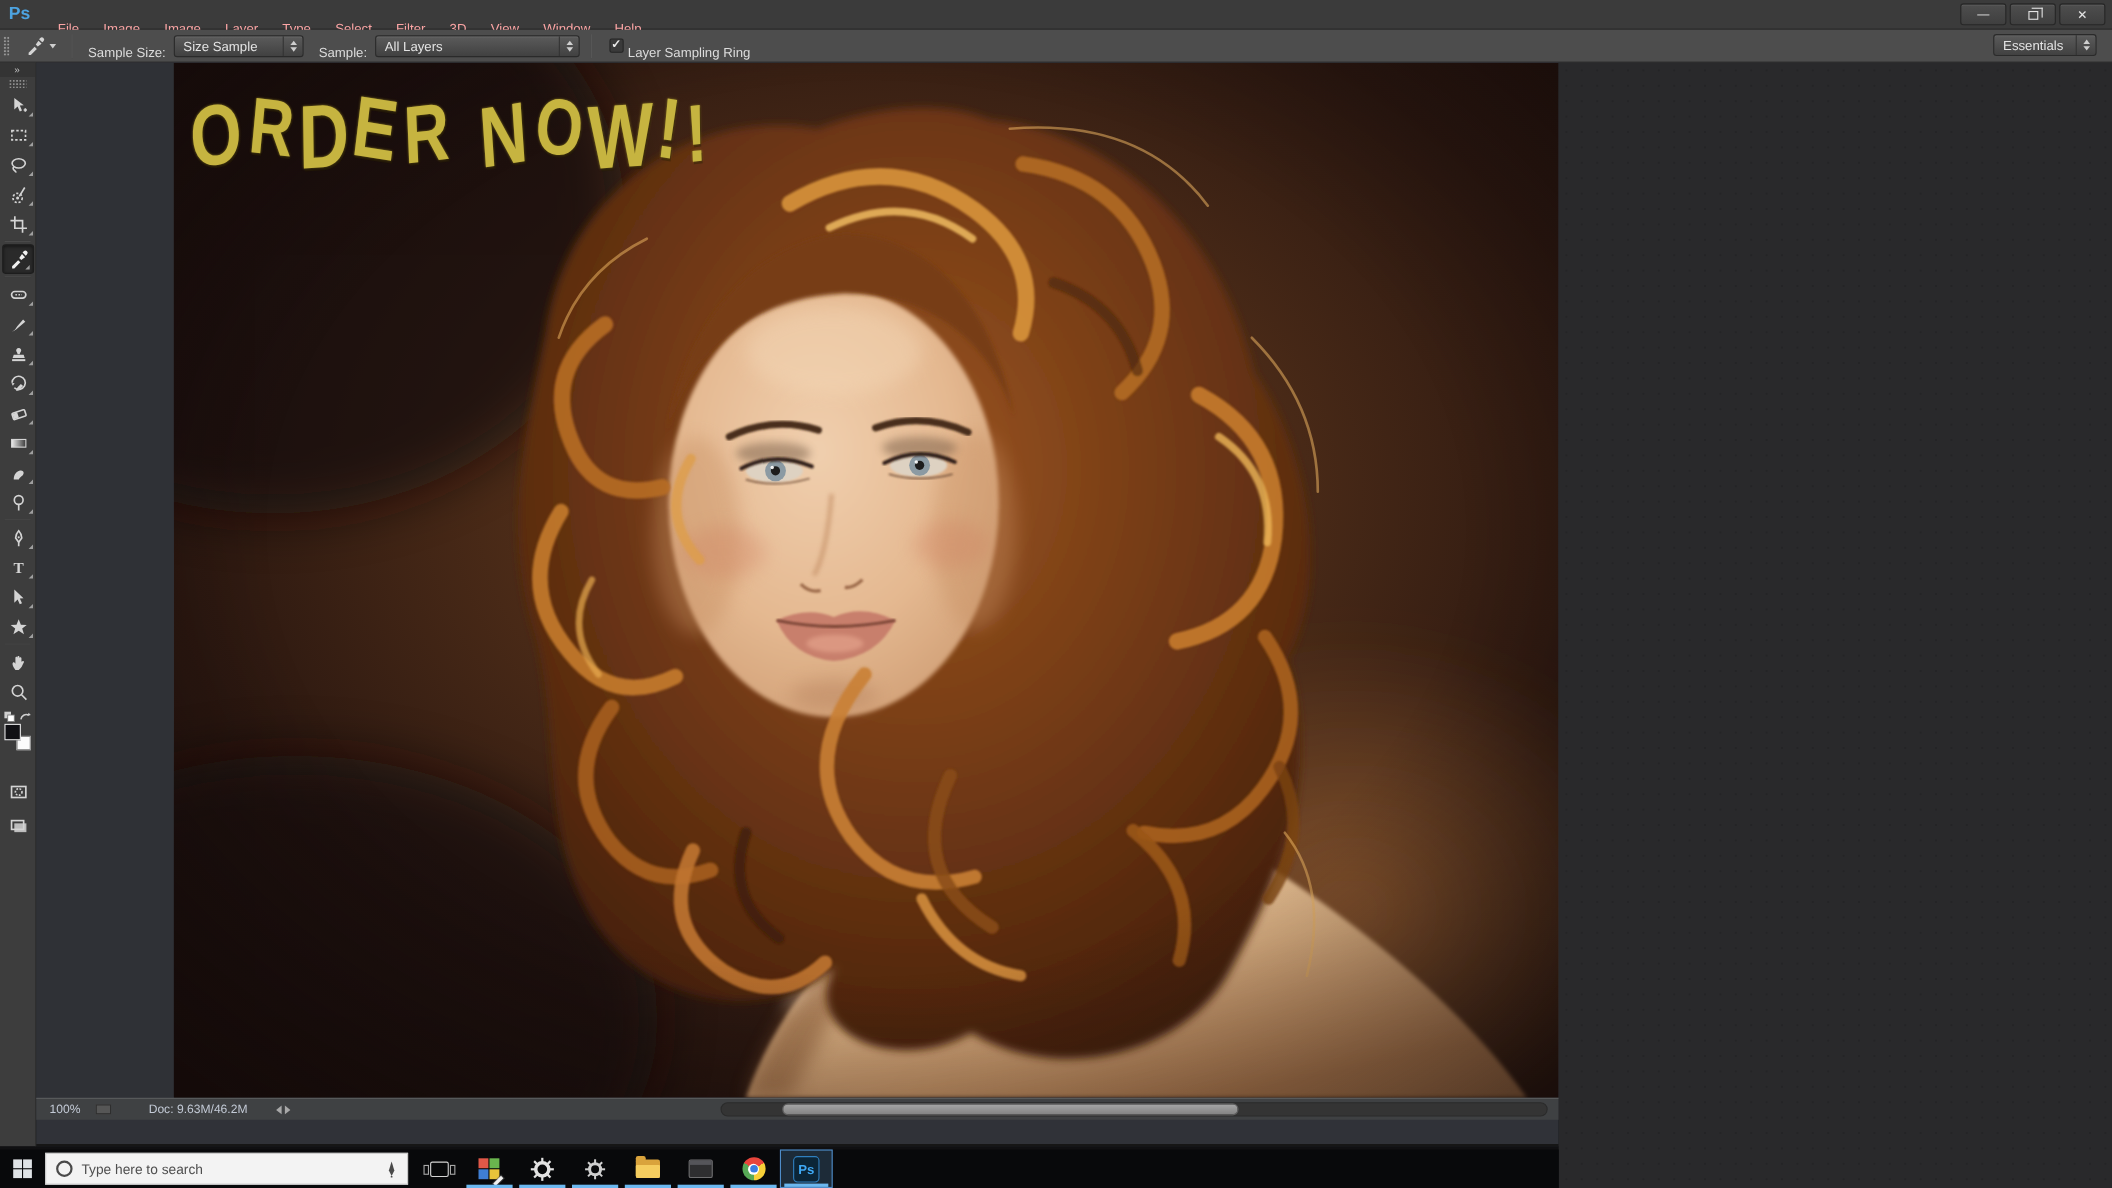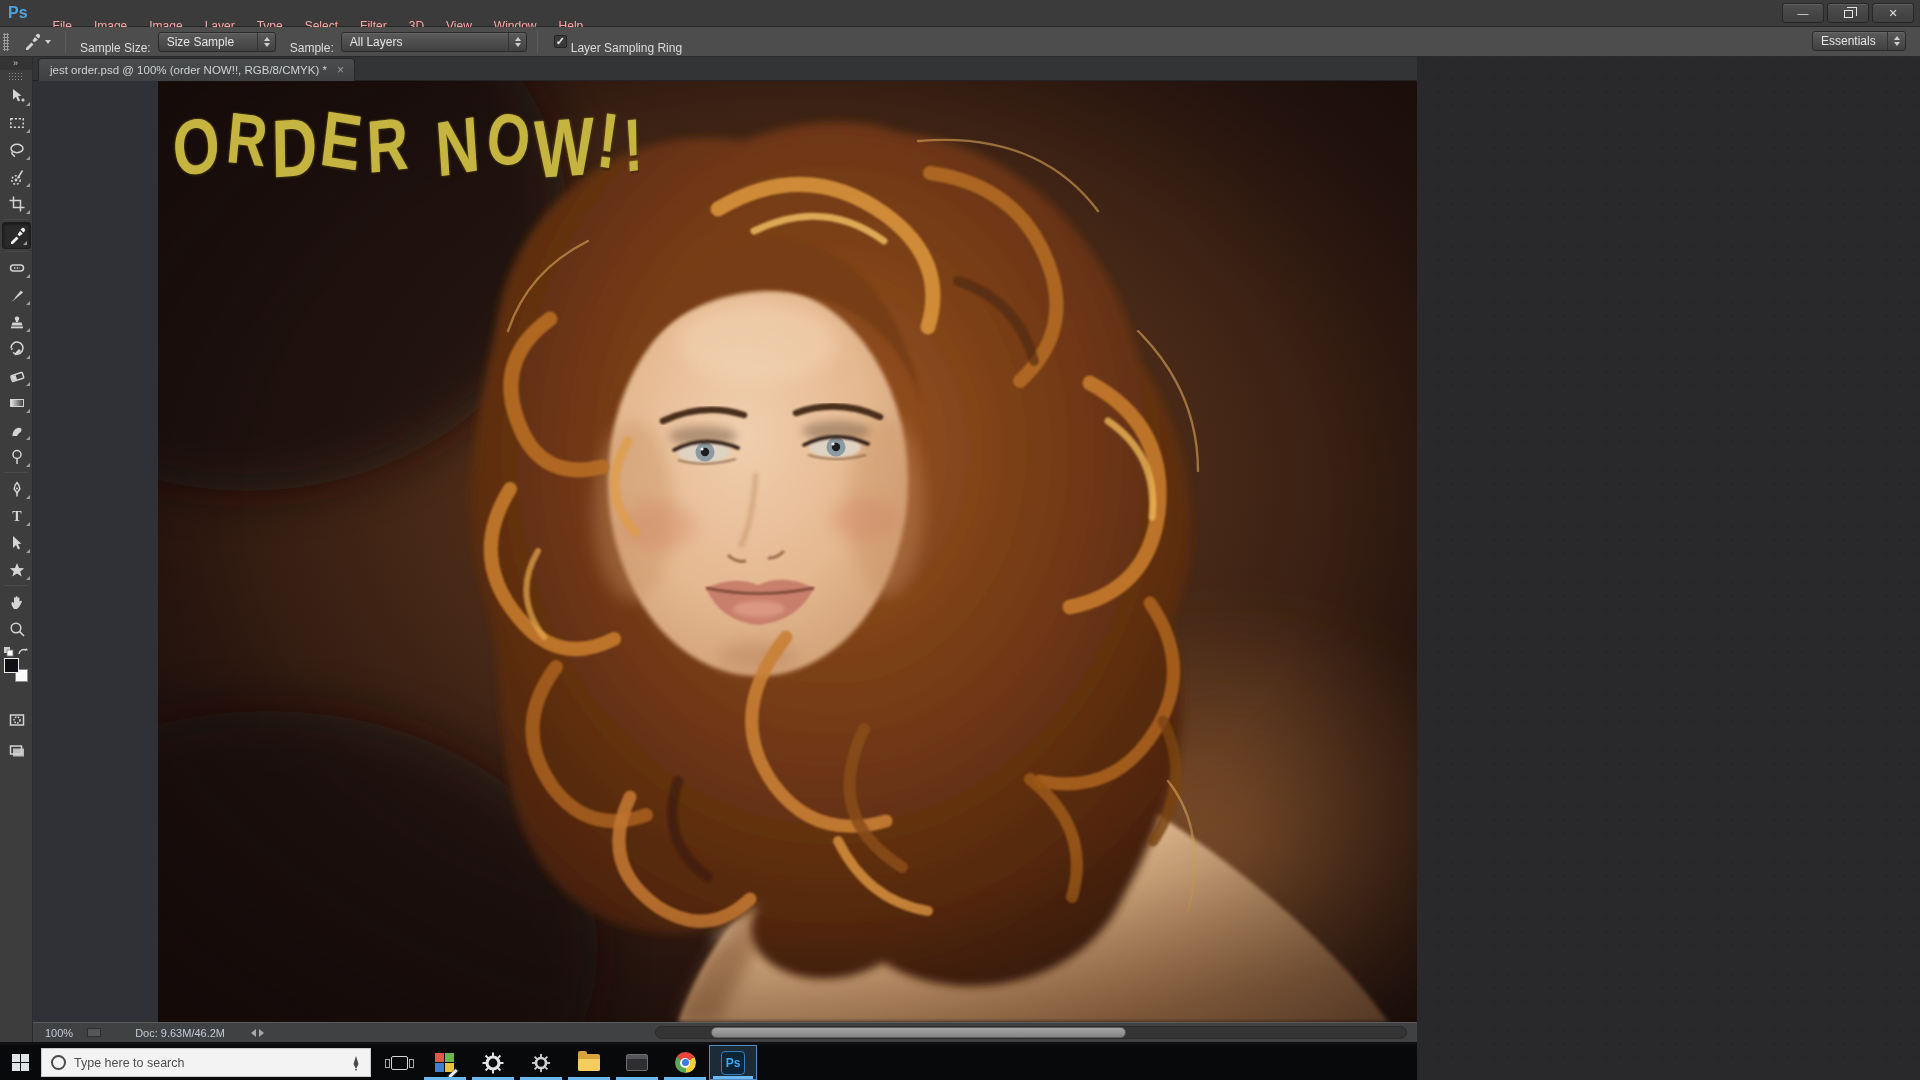--- a/index.html
+++ b/index.html
@@ -371,26 +371,20 @@
   </div>
   <div class="tool" style="margin-top:4px">
     <svg width="18" height="18" viewBox="0 0 18 18">
         <rect x="5" y="6.5" width="11" height="8" fill="#bdbdbd"></rect>
         <rect x="2.5" y="4" width="11" height="8" class="icon-stroke" stroke-width="1.2" fill="#3d3d3d"></rect>
       </svg>
   </div>
 </div>
 
 <div id="docwin">
-  <div id="tabbar">
-    <div id="doc-tab">
-      <span class="title">jest order.psd @ 100% (order NOW!!, RGB/8/CMYK) *</span>
-      <span class="close">×</span>
-    </div>
-  </div>
 
   <div id="canvas">
     <div id="photo">
       <svg viewBox="0 0 1259 941" preserveAspectRatio="none">
         <defs>
           <radialGradient id="bgGrad" cx="52%" cy="42%" r="75%">
             <stop offset="0%" stop-color="#6a4427"></stop>
               <stop offset="35%" stop-color="#4d2c18"></stop>
             <stop offset="70%" stop-color="#2a1710"></stop>
               <stop offset="100%" stop-color="#190d0b"></stop>

